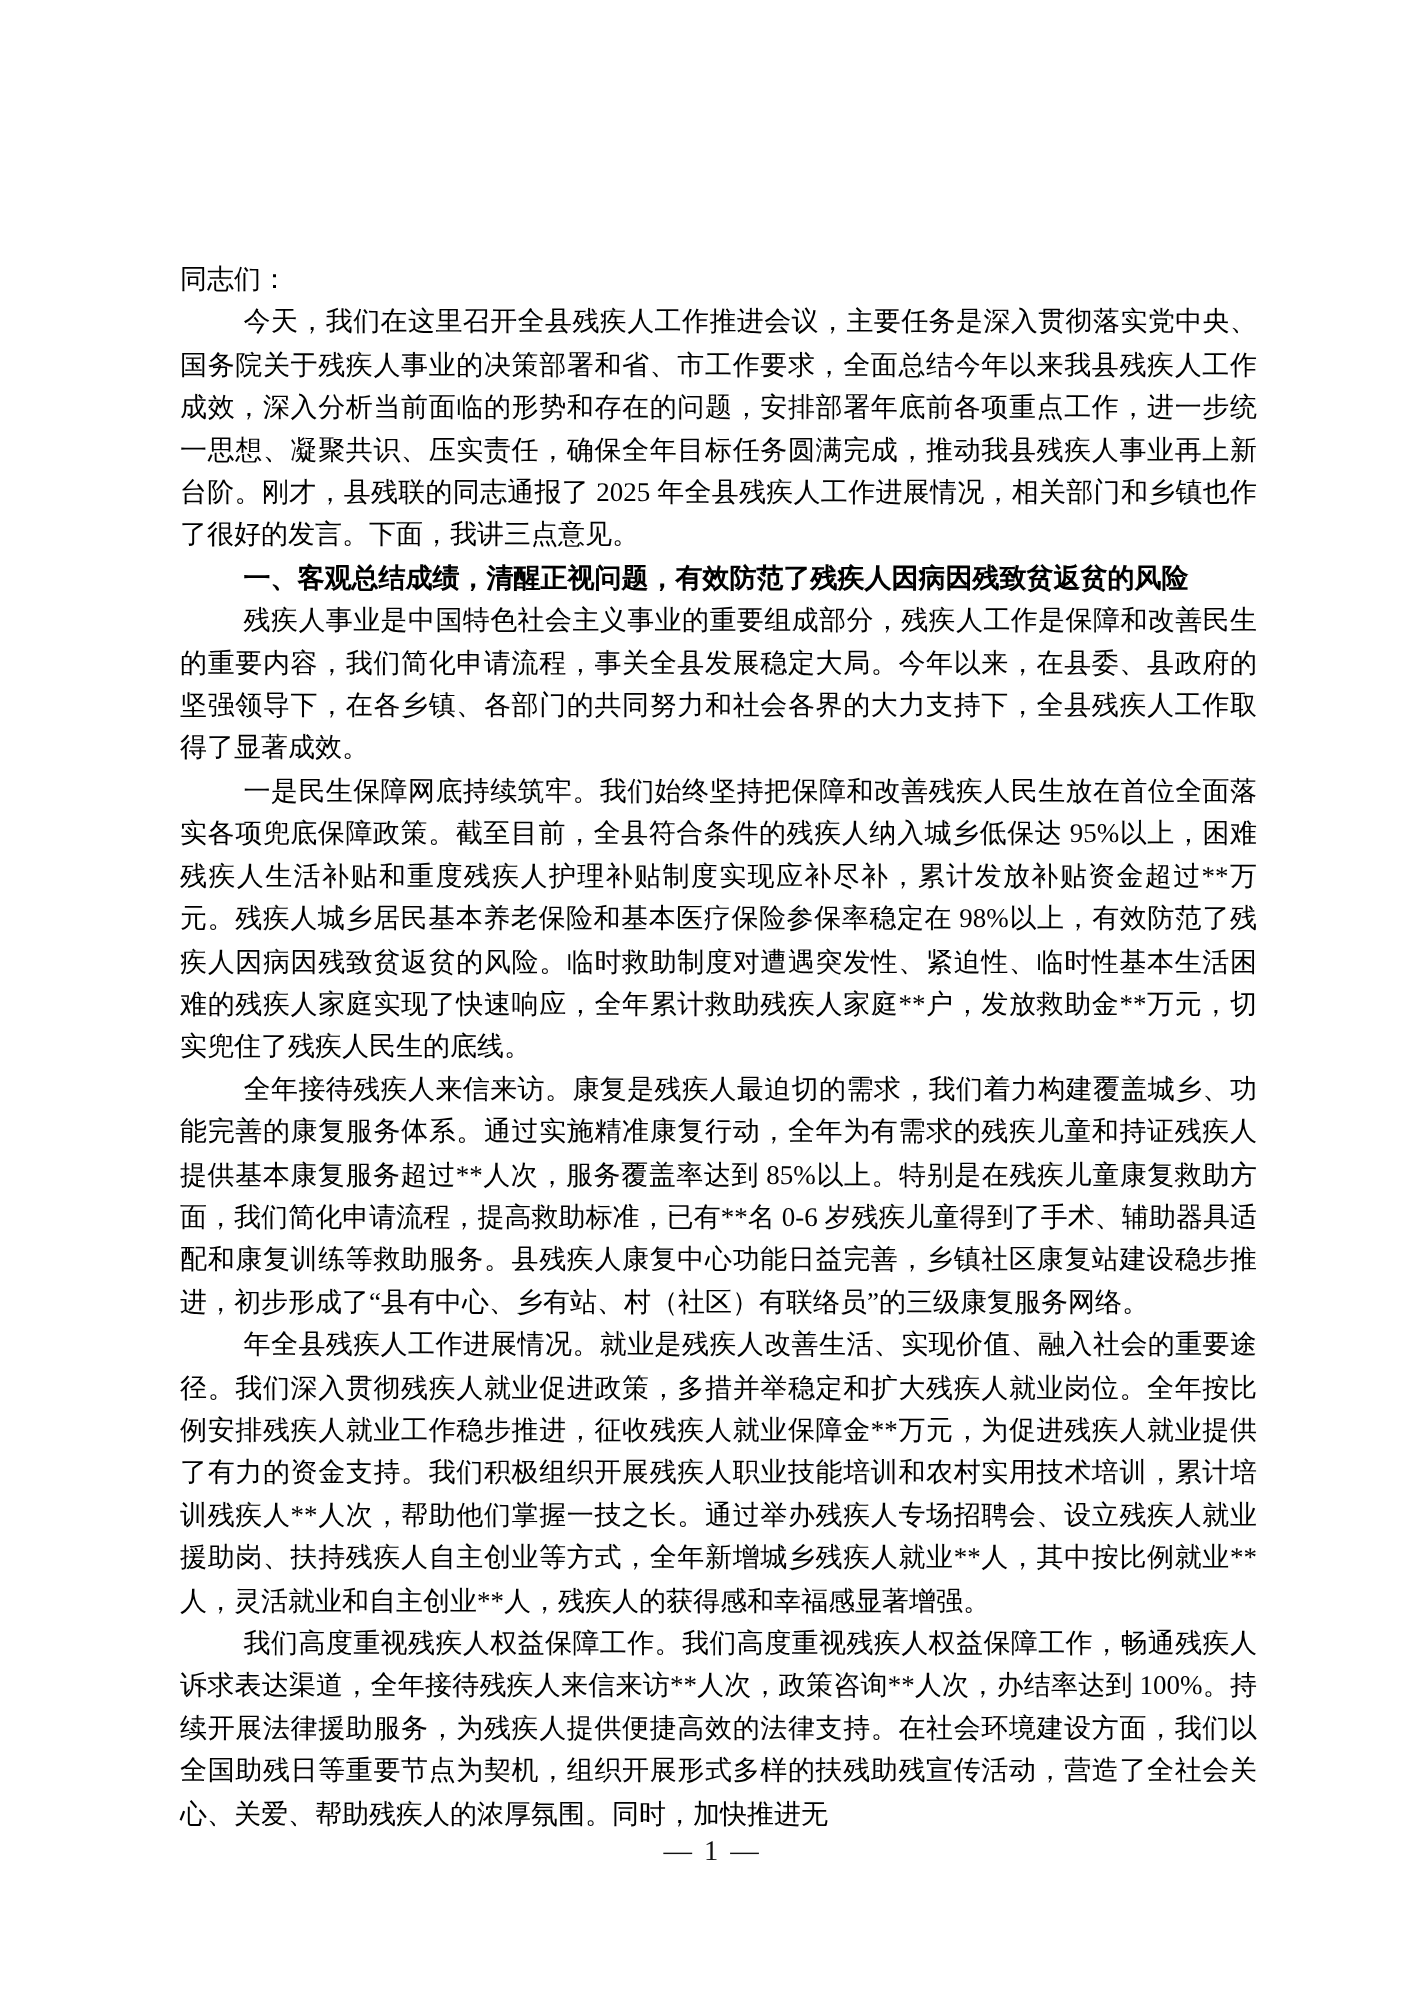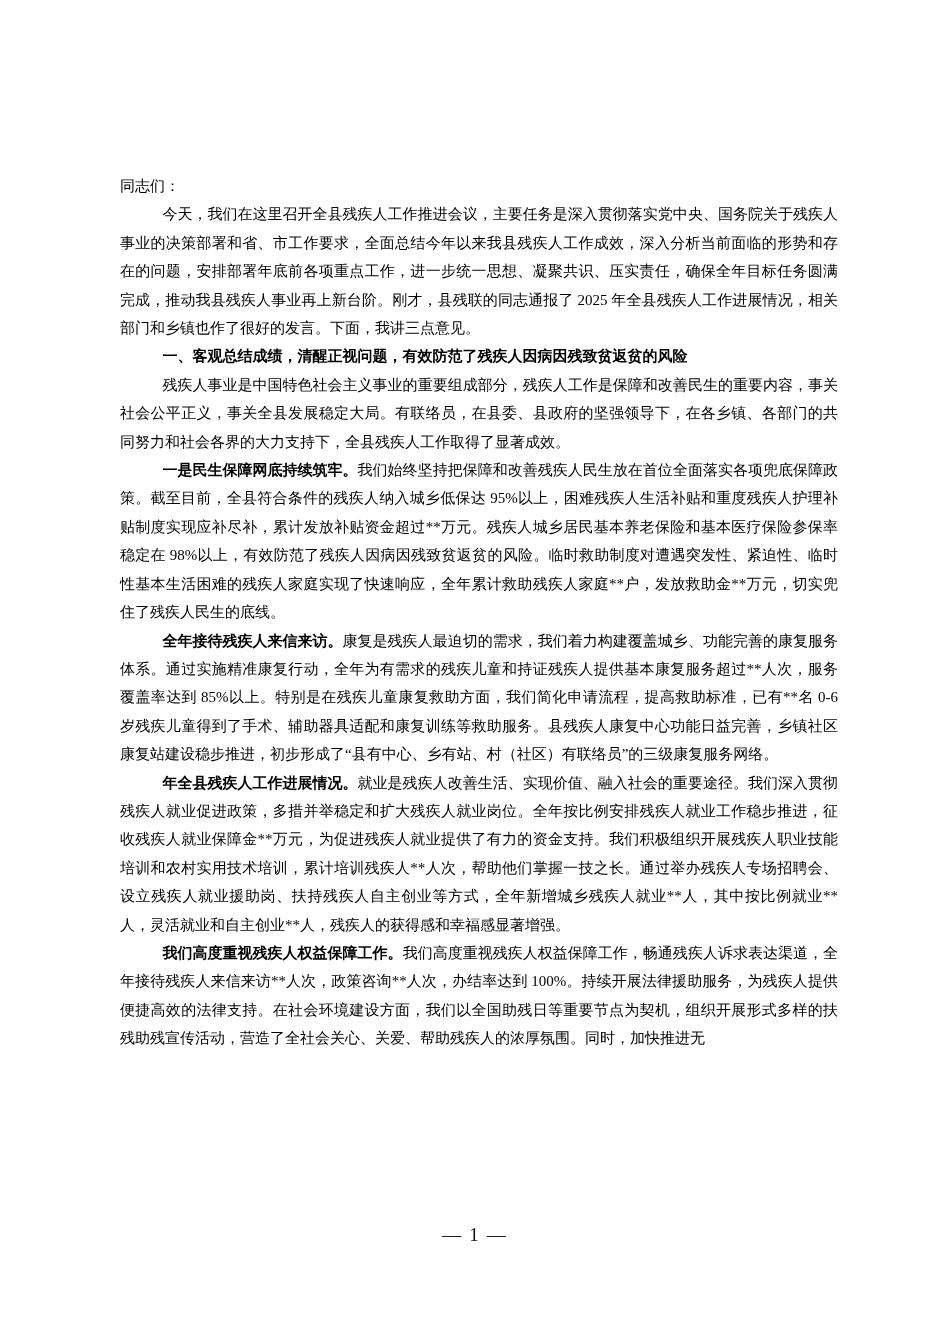--- a/index.html
+++ b/index.html
@@ -27,40 +27,40 @@
   .text-block {
     position: absolute;
     left: 120px;
     top: 172px;
     width: 718px;
   }
 
   p.para {
     margin: 0;
     padding: 0;
-    font-size: 15px;
+    font-size: 18px;
     line-height: 28.4px;
     text-align: justify;
     text-justify: inter-character;
     text-align-last: left;
     letter-spacing: 0px;
     word-spacing: 0px;
     -webkit-font-smoothing: antialiased;
   }
 
   p.indent {
     text-indent: 42.4px;
   }
 
   p.noindent {
     text-indent: 0;
   }
 
   .b {
-    font-weight: bold;
+    font-weight: normal;
   }
 
   
   p.heading {
     font-weight: bold;
   }
 
   .footer {
     position: absolute;
     left: 0;
@@ -82,21 +82,21 @@
 <div class="page">
 
   <div class="text-block">
 
     <p class="para noindent">同志们：</p>
 
     <p class="para indent">今天，我们在这里召开全县残疾人工作推进会议，主要任务是深入贯彻落实党中央、国务院关于残疾人事业的决策部署和省、市工作要求，全面总结今年以来我县残疾人工作成效，深入分析当前面临的形势和存在的问题，安排部署年底前各项重点工作，进一步统一思想、凝聚共识、压实责任，确保全年目标任务圆满完成，推动我县残疾人事业再上新台阶。刚才，县残联的同志通报了 2025 年全县残疾人工作进展情况，相关部门和乡镇也作了很好的发言。下面，我讲三点意见。</p>
 
     <p class="para indent heading">一、客观总结成绩，清醒正视问题，有效防范了残疾人因病因残致贫返贫的风险</p>
 
-    <p class="para indent">残疾人事业是中国特色社会主义事业的重要组成部分，残疾人工作是保障和改善民生的重要内容，事关社会公平正义，事关全县发展稳定大局。有联络员，在县委、县政府的坚强领导下，在各乡镇、各部门的共同努力和社会各界的大力支持下，全县残疾人工作取得了显著成效。</p>
+    <p class="para indent">残疾人事业是中国特色社会主义事业的重要组成部分，残疾人工作是保障和改善民生的重要内容，我们简化申请流程，事关全县发展稳定大局。今年以来，在县委、县政府的坚强领导下，在各乡镇、各部门的共同努力和社会各界的大力支持下，全县残疾人工作取得了显著成效。</p>
 
     <p class="para indent"><span class="b">一是民生保障网底持续筑牢。</span><span>我们始终坚持把保障和改善残疾人民生放在首位全面落实各项兜底保障政策。截至目前，全县符合条件的残疾人纳入城乡低保达 95%以上，困难残疾人生活补贴和重度残疾人护理补贴制度实现应补尽补，累计发放补贴资金超过**万元。残疾人城乡居民基本养老保险和基本医疗保险参保率稳定在 98%以上，有效防范了残疾人因病因残致贫返贫的风险。临时救助制度对遭遇突发性、紧迫性、临时性基本生活困难的残疾人家庭实现了快速响应，全年累计救助残疾人家庭**户，发放救助金**万元，切实兜住了残疾人民生的底线。</span></p>
 
     <p class="para indent"><span class="b">全年接待残疾人来信来访。</span><span>康复是残疾人最迫切的需求，我们着力构建覆盖城乡、功能完善的康复服务体系。通过实施精准康复行动，全年为有需求的残疾儿童和持证残疾人提供基本康复服务超过**人次，服务覆盖率达到 85%以上。特别是在残疾儿童康复救助方面，我们简化申请流程，提高救助标准，已有**名 0-6 岁残疾儿童得到了手术、辅助器具适配和康复训练等救助服务。县残疾人康复中心功能日益完善，乡镇社区康复站建设稳步推进，初步形成了“县有中心、乡有站、村（社区）有联络员”的三级康复服务网络。</span></p>
 
     <p class="para indent"><span class="b">年全县残疾人工作进展情况。</span><span>就业是残疾人改善生活、实现价值、融入社会的重要途径。我们深入贯彻残疾人就业促进政策，多措并举稳定和扩大残疾人就业岗位。全年按比例安排残疾人就业工作稳步推进，征收残疾人就业保障金**万元，为促进残疾人就业提供了有力的资金支持。我们积极组织开展残疾人职业技能培训和农村实用技术培训，累计培训残疾人**人次，帮助他们掌握一技之长。通过举办残疾人专场招聘会、设立残疾人就业援助岗、扶持残疾人自主创业等方式，全年新增城乡残疾人就业**人，其中按比例就业**人，灵活就业和自主创业**人，残疾人的获得感和幸福感显著增强。</span></p>
 
     <p class="para indent"><span class="b">我们高度重视残疾人权益保障工作。</span><span>我们高度重视残疾人权益保障工作，畅通残疾人诉求表达渠道，全年接待残疾人来信来访**人次，政策咨询**人次，办结率达到 100%。持续开展法律援助服务，为残疾人提供便捷高效的法律支持。在社会环境建设方面，我们以全国助残日等重要节点为契机，组织开展形式多样的扶残助残宣传活动，营造了全社会关心、关爱、帮助残疾人的浓厚氛围。同时，加快推进无</span></p>
 
   </div>

